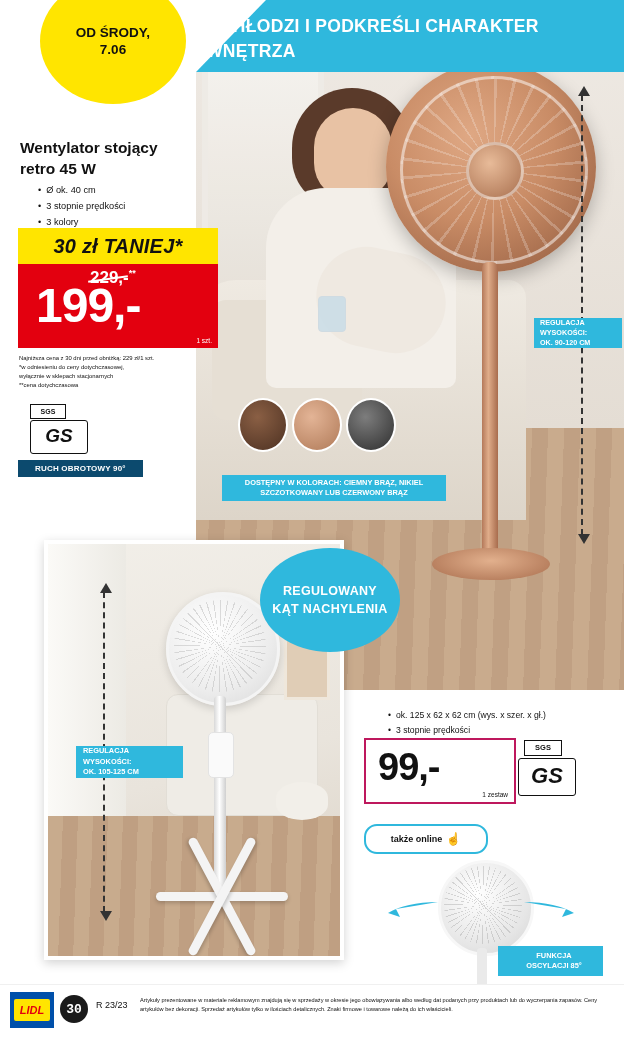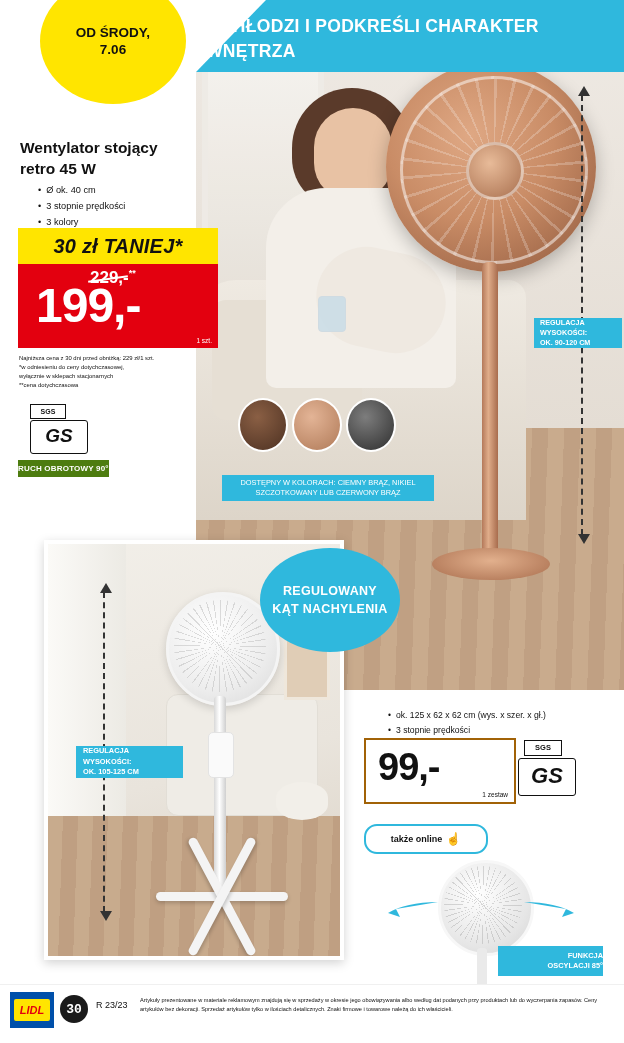--- a/index.html
+++ b/index.html
@@ -178,37 +178,37 @@
   }
   .sgs .sgs-top{
     width:34px;height:13px;border:1px solid #111;font-size:7px;text-align:center;line-height:13px;font-weight:bold;background:#fff;
   }
   .sgs .gs{
     margin-top:1px;width:56px;height:32px;border:1px solid #111;border-radius:3px;background:#fff;
     font-weight:bold;font-size:19px;text-align:center;line-height:30px;font-style:italic;
   }
   .badge-cyan{
     position:absolute;left:18px;top:460px;height:17px;
-    background:#4d7c0f;color:#fff;font-weight:bold;font-size:8px;
-    display:flex;align-items:center;padding:0 0;letter-spacing:.2px;
+    background:#0c4a6e;color:#fff;font-weight:bold;font-size:8px;
+    display:flex;align-items:center;padding:0 17px;letter-spacing:.2px;
   }
 
   
   .swatches{
     position:absolute;left:238px;top:398px;width:158px;height:56px;
     display:flex;gap:4px;
   }
   .sw{width:50px;height:50px;border-radius:50%;border:2px solid #fff;}
   .sw.c1{background:radial-gradient(circle at 38% 34%,#8a5f44,#4d3122);}
   .sw.c2{background:radial-gradient(circle at 38% 34%,#e3b496,#b07a58);}
   .sw.c3{background:radial-gradient(circle at 38% 34%,#7d7d7d,#2e2e2e);}
   .colors-band{
     position:absolute;left:222px;top:475px;width:200px;height:26px;
-    background:#2fb8dd;color:#fff;font-weight:normal;font-size:7.4px;
-    display:flex;align-items:center;justify-content:center;text-align:center;line-height:1.35;padding:0 6px;
+    background:#2fb8dd;color:#fff;font-weight:bold;font-size:7.4px;
+    display:flex;align-items:center;justify-content:center;text-align:center;line-height:1.35;padding:0 12px;
   }
   .height-band{
     position:absolute;left:534px;top:318px;width:82px;height:30px;
     background:#2fb8dd;color:#fff;font-weight:bold;font-size:7.2px;
     display:flex;flex-direction:column;align-items:flex-start;justify-content:center;padding-left:6px;line-height:1.35;
   }
 
   
   .photo2{
     position:absolute;left:44px;top:540px;width:292px;height:412px;
@@ -287,21 +287,21 @@
     position:absolute;left:364px;top:668px;width:250px;
     font-weight:bold;font-size:13.5px;color:#111;
   }
   .bullets2{
     position:absolute;left:364px;top:692px;width:240px;font-size:8.6px;line-height:1.8;color:#111;
   }
   .bullets2 ul{margin:16px;padding-left:8px;list-style:none;}
   .bullets2 ul li:before{content:"•";margin-right:5px;}
   .pricebox2{
     position:absolute;left:364px;top:738px;width:148px;height:62px;
-    background:#fff;border:2px solid #a16207;
+    background:#fff;border:2px solid #be185d;
   }
   .pricebox2 .num{
     position:absolute;left:12px;top:8px;font-weight:bold;font-size:38px;letter-spacing:-1px;line-height:1;color:#111;
   }
   .pricebox2 .unit{
     position:absolute;right:6px;bottom:4px;font-size:6.5px;color:#111;
   }
   .sgs2{position:absolute;left:518px;top:740px;width:62px;height:56px;}
   .sgs2 .sgs-top{width:36px;height:14px;border:1px solid #111;font-size:7.5px;text-align:center;line-height:14px;font-weight:bold;background:#fff;margin-left:6px;}
   .sgs2 .gs{margin-top:2px;width:56px;height:36px;border:1px solid #111;border-radius:3px;background:#fff;font-weight:bold;font-size:22px;text-align:center;line-height:34px;font-style:italic;}
@@ -327,21 +327,21 @@
     background:repeating-conic-gradient(rgba(170,170,170,.45) 0deg 1.4deg, rgba(0,0,0,0) 1.4deg 9deg);
   }
   .osc-pole{position:absolute;left:77px;top:88px;width:10px;height:50px;background:#eaeaea;border-radius:3px;}
   .arrow-left,.arrow-right{position:absolute;top:40px;width:52px;height:18px;}
   .arrow-left{left:-14px;}
   .arrow-right{left:124px;}
   .arrow-left svg,.arrow-right svg{display:block;}
   .func-band{
     position:absolute;left:498px;top:946px;width:98px;height:30px;
     background:#2fb8dd;color:#fff;font-weight:bold;font-size:7.4px;
-    display:flex;flex-direction:column;align-items:flex-end;justify-content:center;padding-left:7px;line-height:1.4;
+    display:flex;flex-direction:column;align-items:center;justify-content:center;padding-left:7px;line-height:1.4;
   }
 
   
   .footer{
     position:absolute;left:0;top:984px;width:624px;height:59px;background:#fff;
     border-top:1px solid #f0f0f0;
   }
   .lidl-logo{
     position:absolute;left:10px;top:992px;width:44px;height:36px;
     background:#0050aa;border-radius:0;

